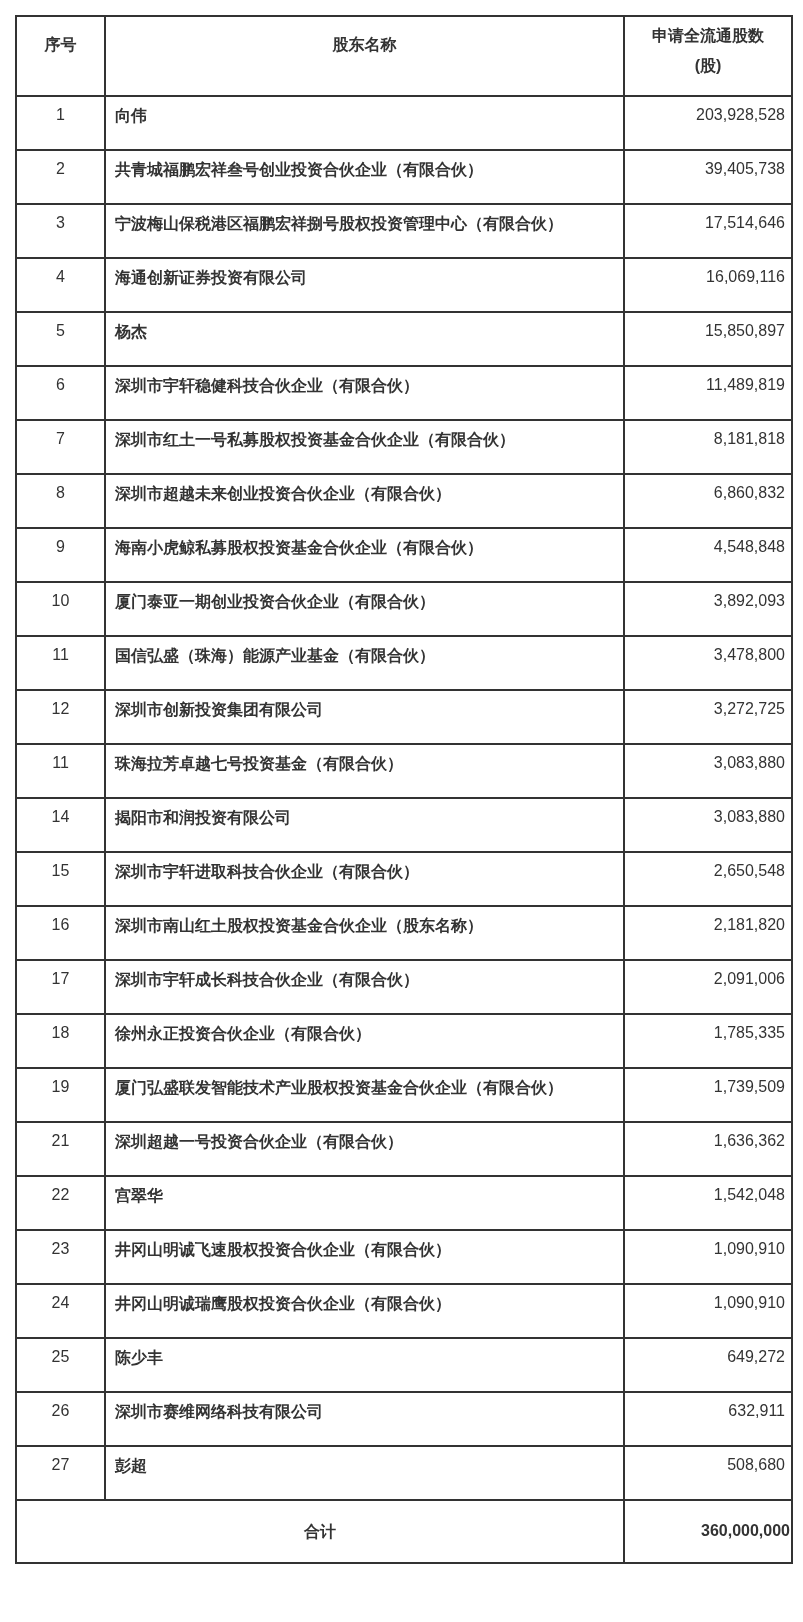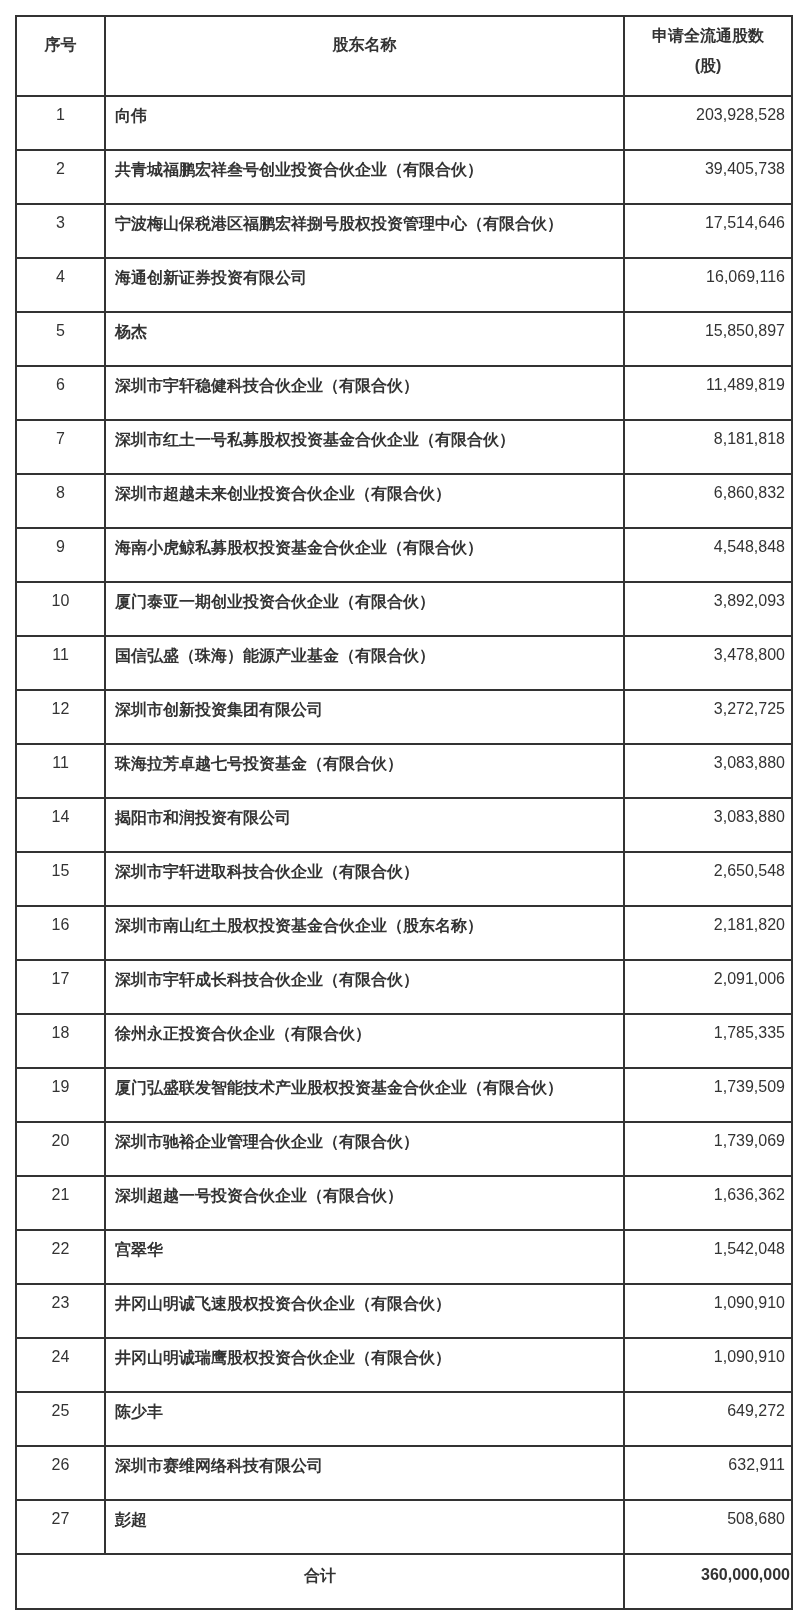--- a/index.html
+++ b/index.html
@@ -39,22 +39,22 @@
   .data-row td {
     height: 54px;
     padding-top: 9px;
     font-size: 16px;
     font-weight: normal;
   }
   td.td-seq  { text-align: center; }
   td.td-name { text-align: left; padding-left: 9px; font-weight: bold; }
   td.td-shares { text-align: right; padding-right: 6px; }
   tfoot td {
-    height: 55px;
-    padding-top: 11px;
+    height: 63px;
+    padding-top: 21px;
     font-size: 16px;
     font-weight: bold;
   }
   td.total-label { text-align: center; }
   td.total-value { text-align: right; }
 </style>
 </head>
 <body>
 
 <table class="sh-table">
@@ -167,25 +167,20 @@
         <td class="td-seq">18</td>
         <td class="td-name">徐州永正投资合伙企业（有限合伙）</td>
         <td class="td-shares">1,785,335</td>
       </tr>
       <tr class="data-row">
         <td class="td-seq">19</td>
         <td class="td-name">厦门弘盛联发智能技术产业股权投资基金合伙企业（有限合伙）</td>
         <td class="td-shares">1,739,509</td>
       </tr>
       <tr class="data-row">
-        <td class="td-seq">20</td>
-        <td class="td-name">深圳市驰裕企业管理合伙企业（有限合伙）</td>
-        <td class="td-shares">1,739,069</td>
-      </tr>
-      <tr class="data-row">
         <td class="td-seq">21</td>
         <td class="td-name">深圳超越一号投资合伙企业（有限合伙）</td>
         <td class="td-shares">1,636,362</td>
       </tr>
       <tr class="data-row">
         <td class="td-seq">22</td>
         <td class="td-name">宫翠华</td>
         <td class="td-shares">1,542,048</td>
       </tr>
       <tr class="data-row">

